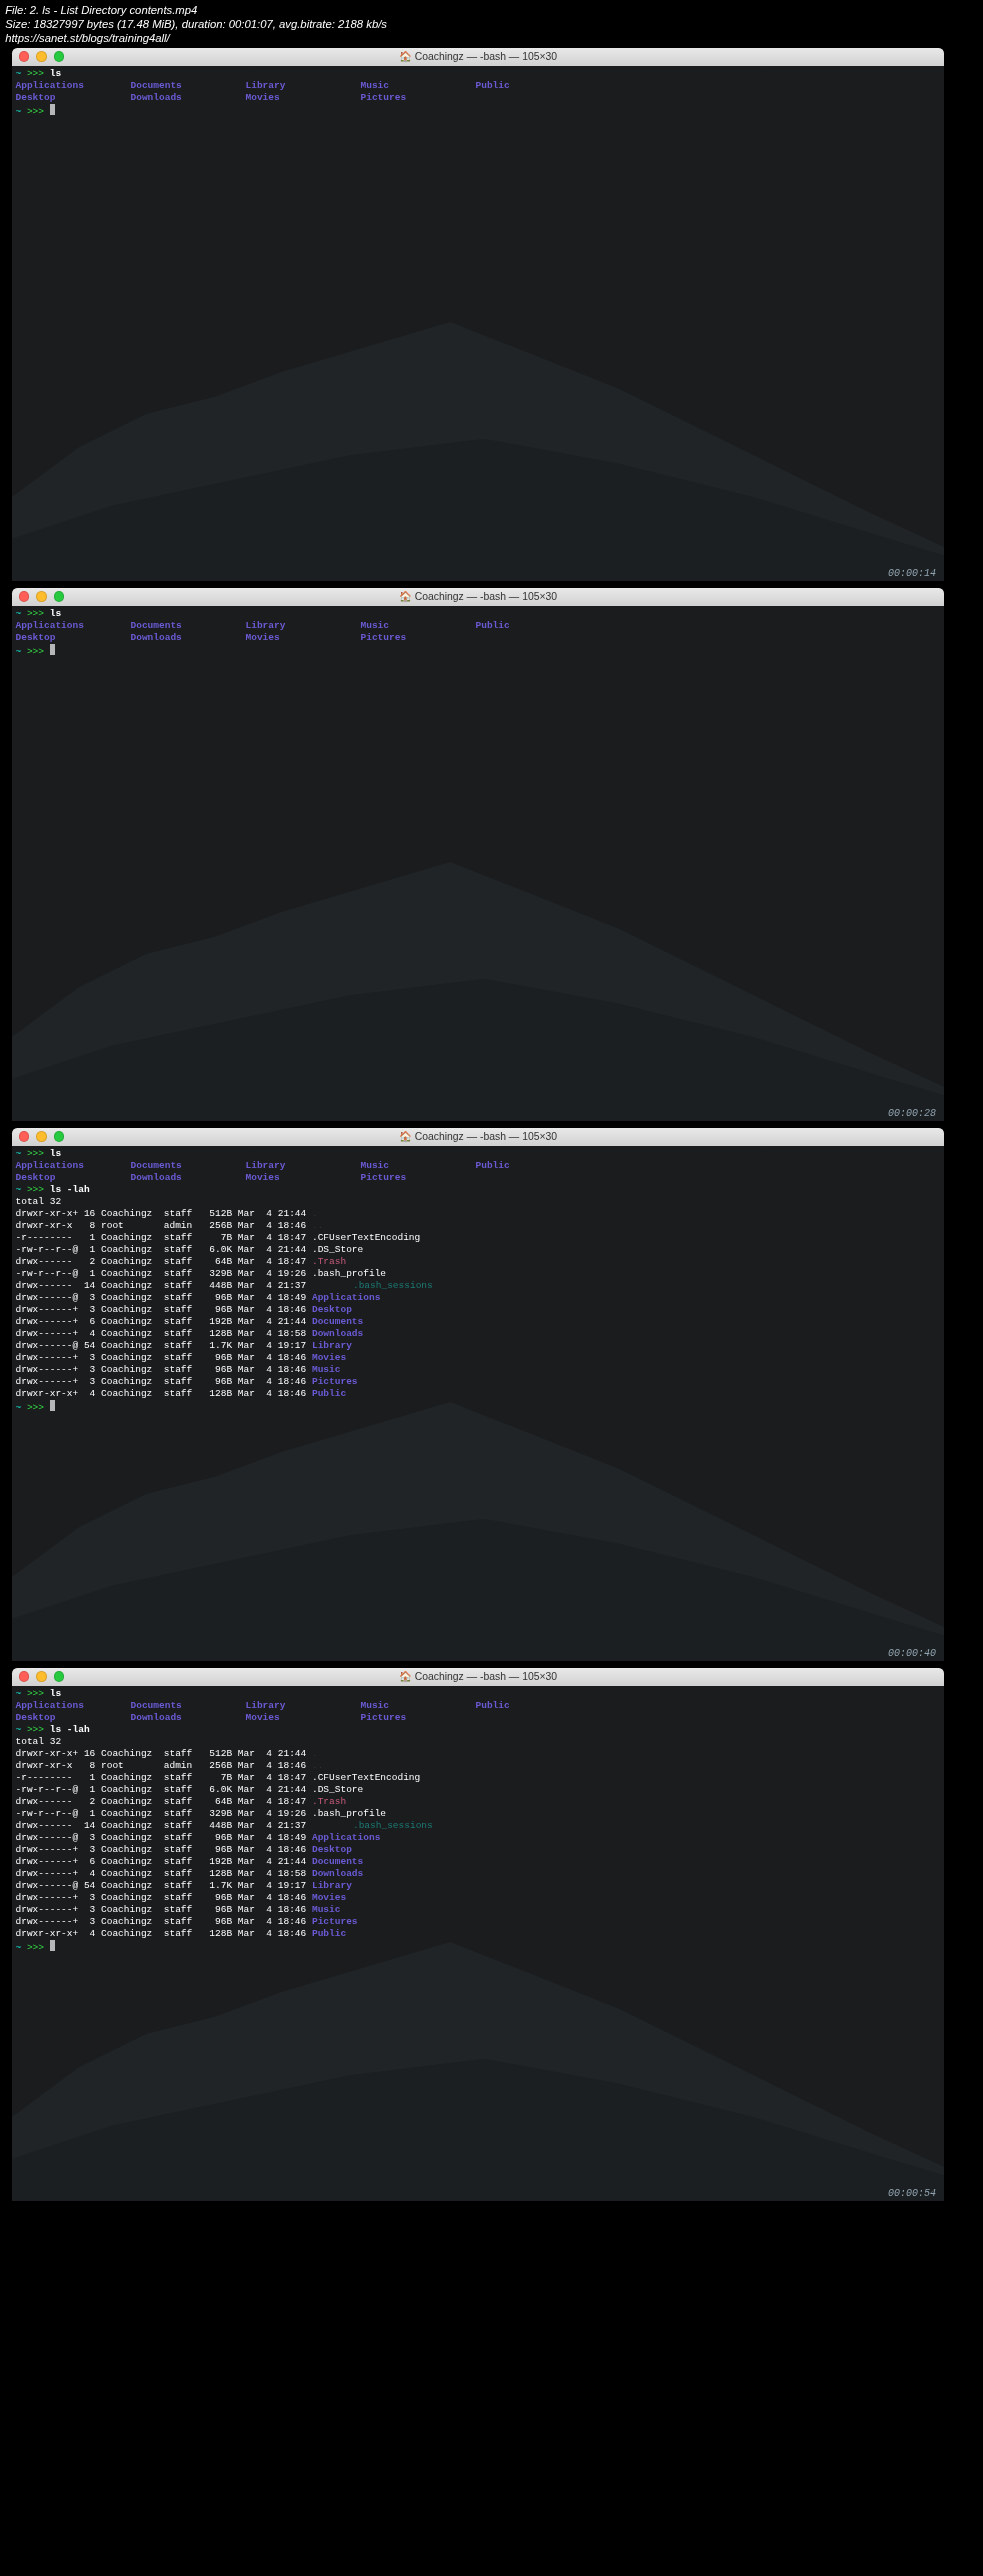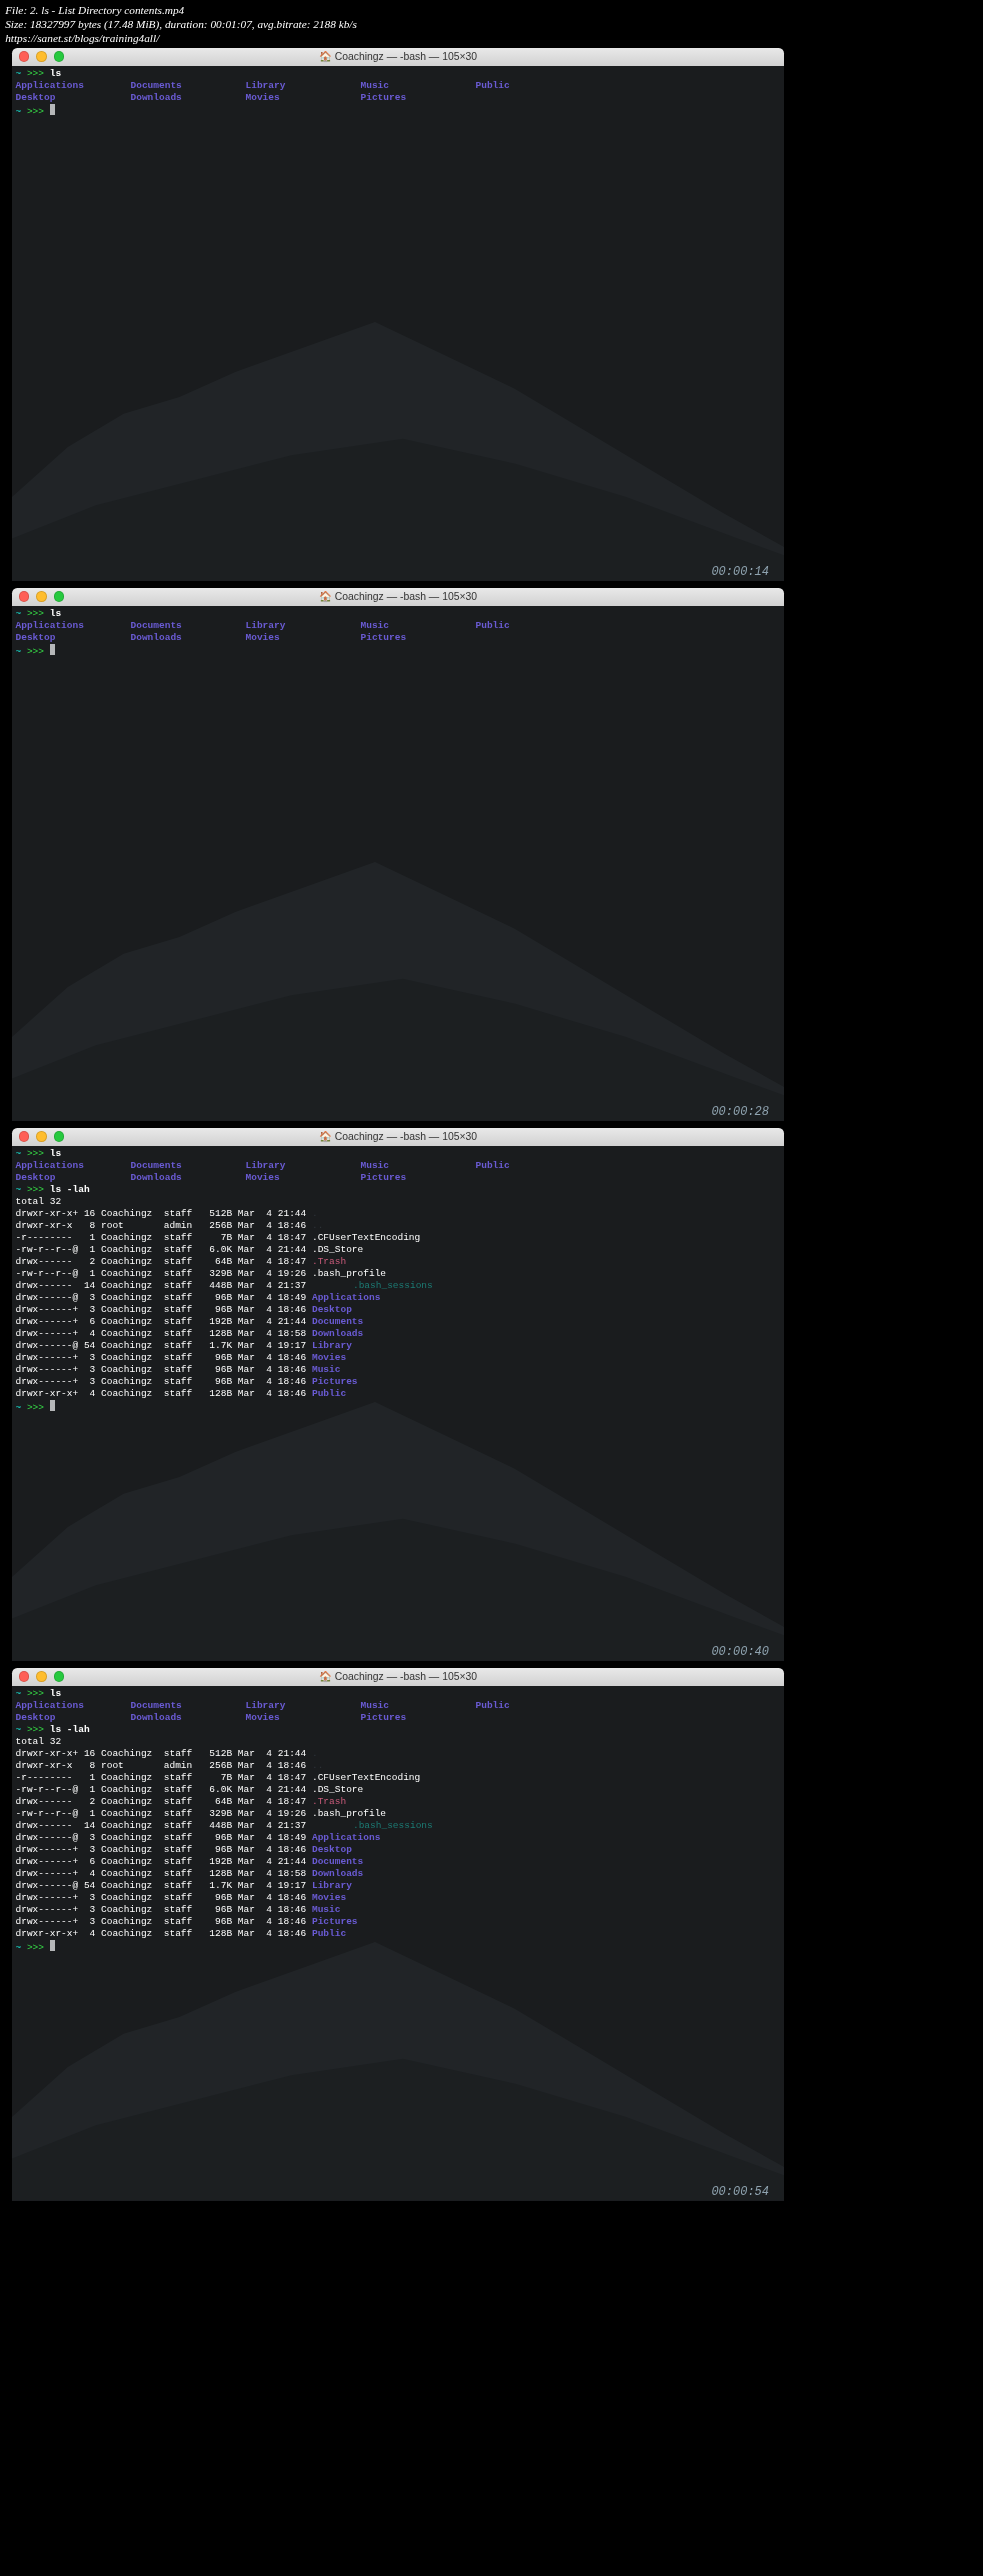--- a/index.html
+++ b/index.html
@@ -4,31 +4,31 @@
 <style>
   * { margin: 0; padding: 0; box-sizing: border-box; }
   body {
     background: #000;
     font-family: Menlo, Monaco, "Courier New", monospace;
     font-size: 9.5px;
     color: #fff;
     width: 984px;
   }
   .file-meta {
-    font-family: Liberation Serif, serif;
+    font-family: Liberation Sans, sans-serif;
     font-style: italic;
     font-size: 11.3px;
     line-height: 1.25;
     padding: 2.6px 5.2px;
     color: #fff;
   }
   .term-window {
     margin: 0 12px;
     position: relative;
-    width: 772px;
+    width: 932px;
   }
   .titlebar {
     height: 18px;
     background: linear-gradient(#e9e9e9, #d1d1d1);
     border-top-left-radius: 5.2px;
     border-top-right-radius: 5.2px;
     display: flex;
     align-items: center;
     position: relative;
     padding: 0 7px;
@@ -72,23 +72,23 @@
   .header-row .col { display: inline-block; }
   .c1 { width: 115px; }
   .c2 { width: 115px; }
   .c3 { width: 115px; }
   .c4 { width: 115px; }
   .c5 { width: 115px; }
   .ls-row { color: #fff; }
   .ls-row .file { color: #fff; }
   .time-stamp {
     position: absolute;
-    right: 15px;
+    right: 8px;
     bottom: 1.7px;
-    font-size: 12px;
+    font-size: 10px;
     color: #8fa3b0;
     font-style: italic;
     text-align: center;
   }
   .mountain {
     position: absolute;
     left: 0; right: 0; bottom: 0;
     height: 55%;
     pointer-events: none;
     opacity: 0.45;

